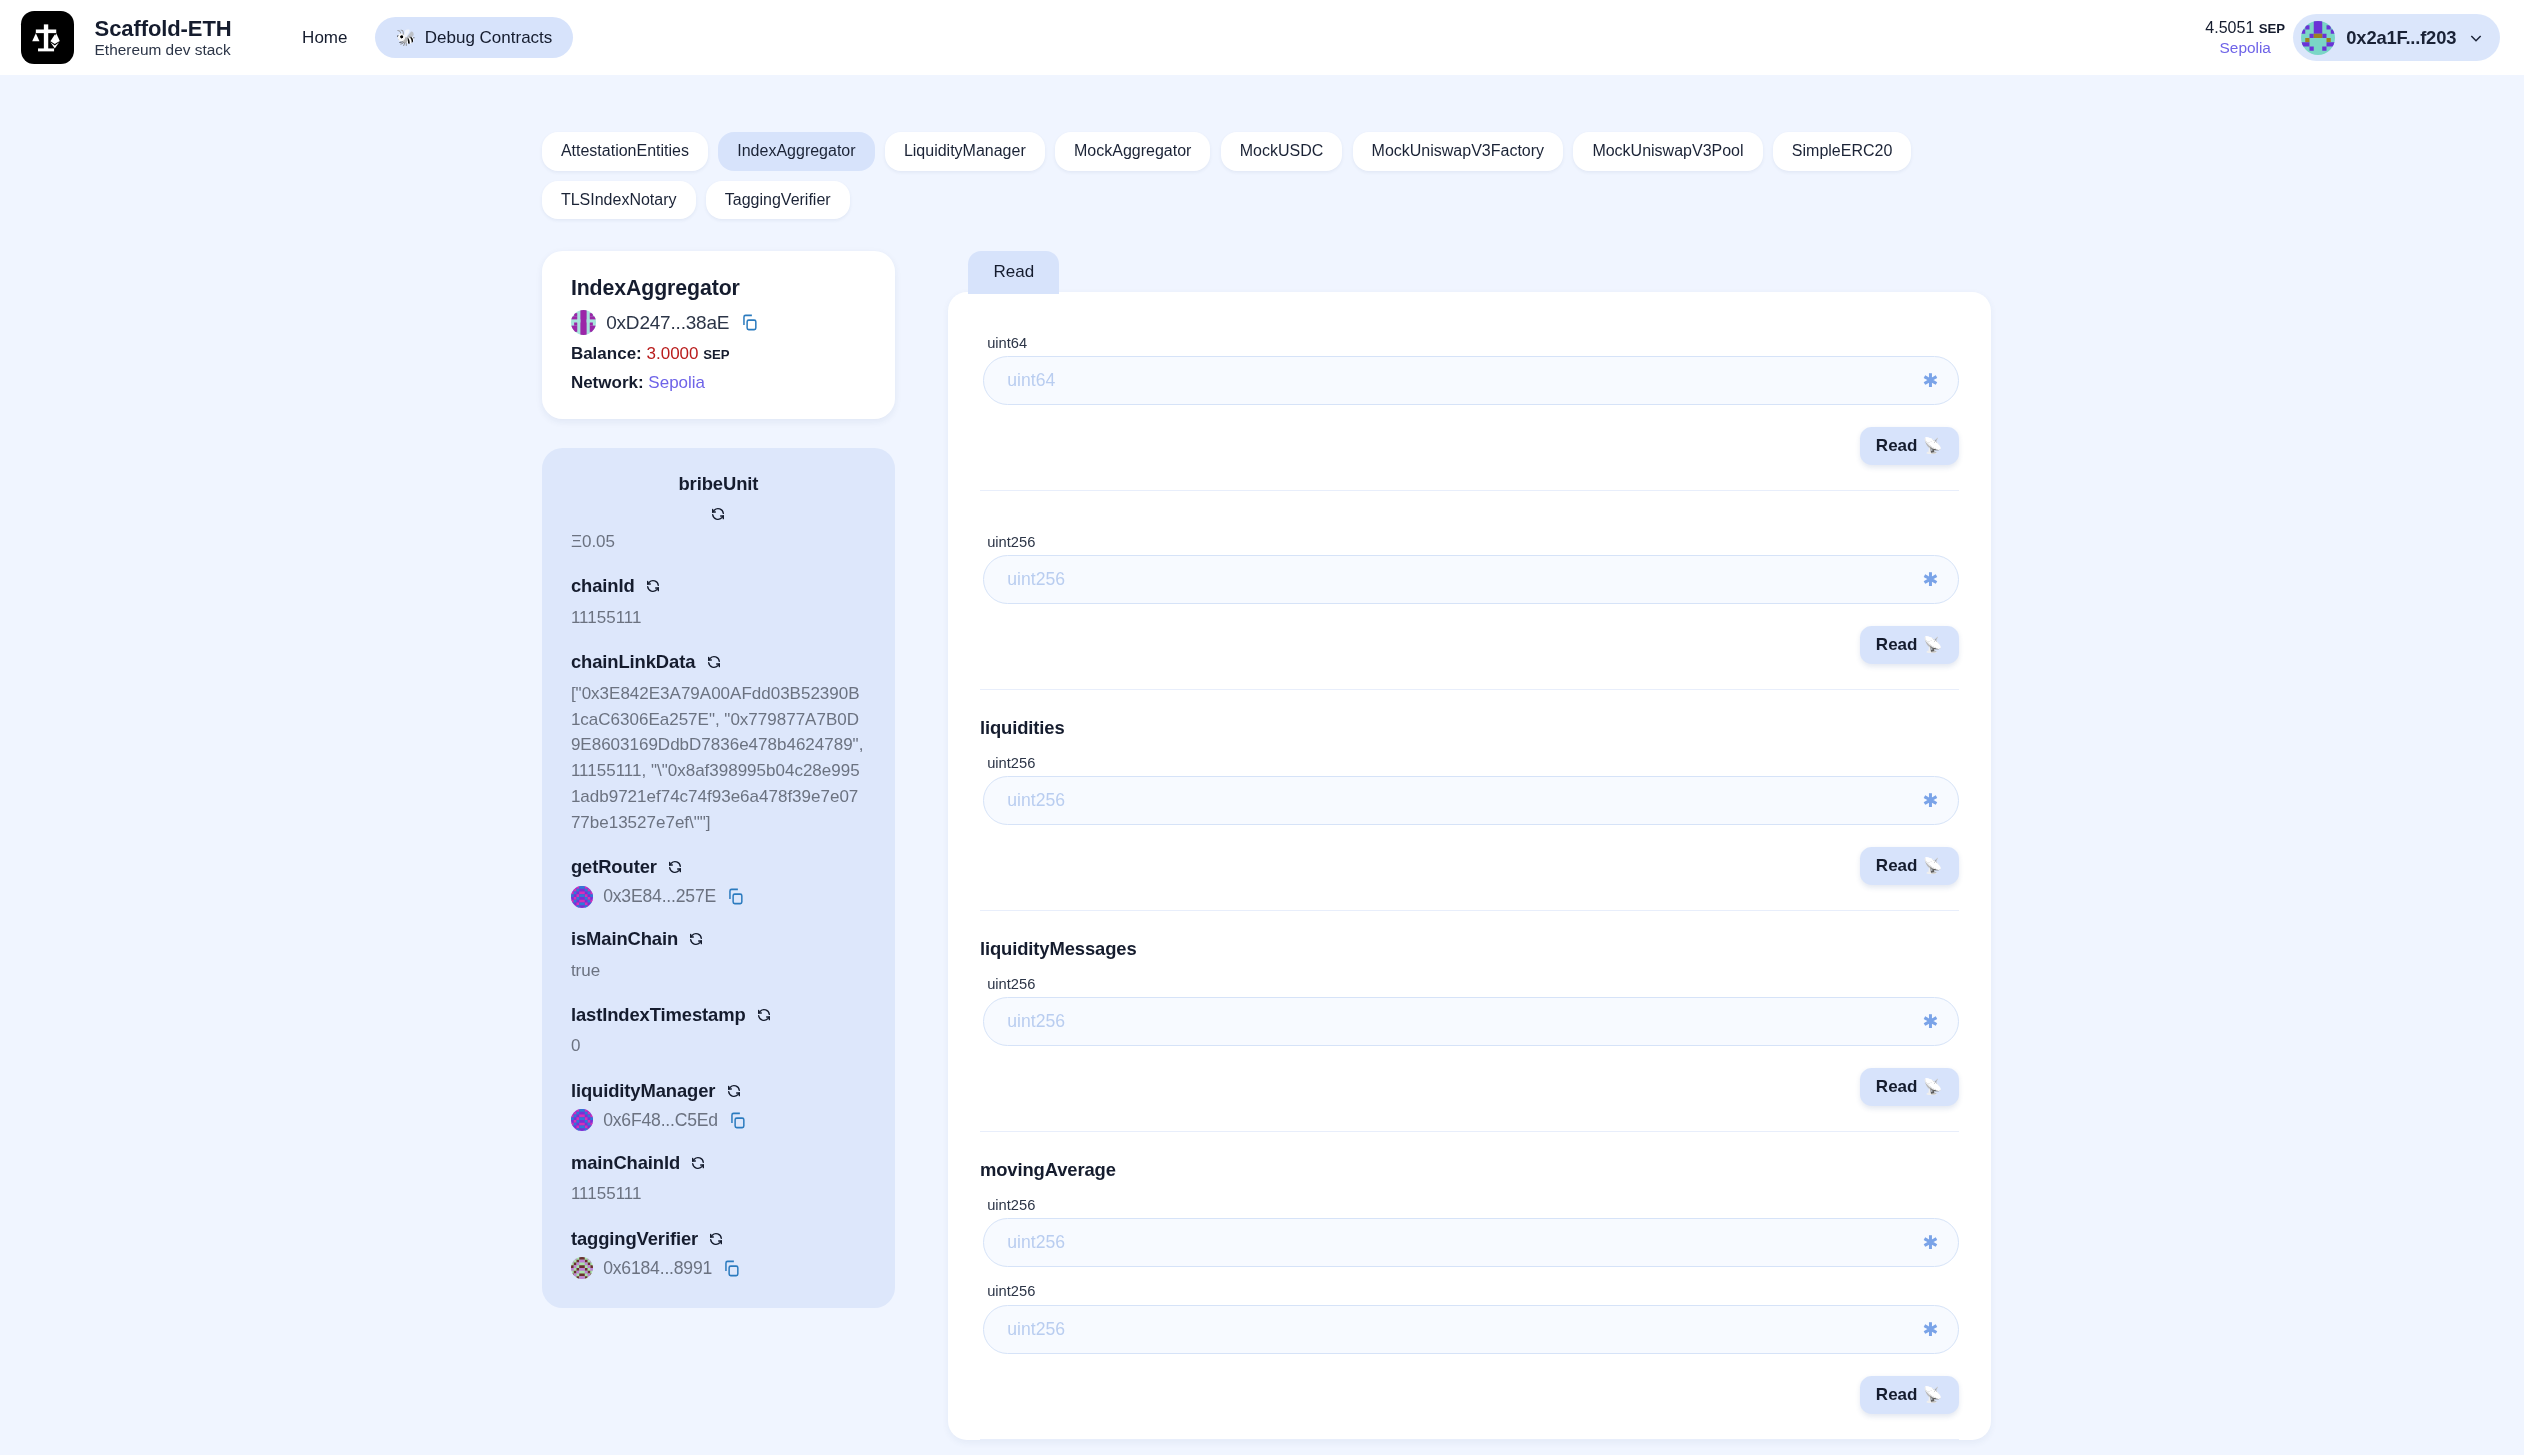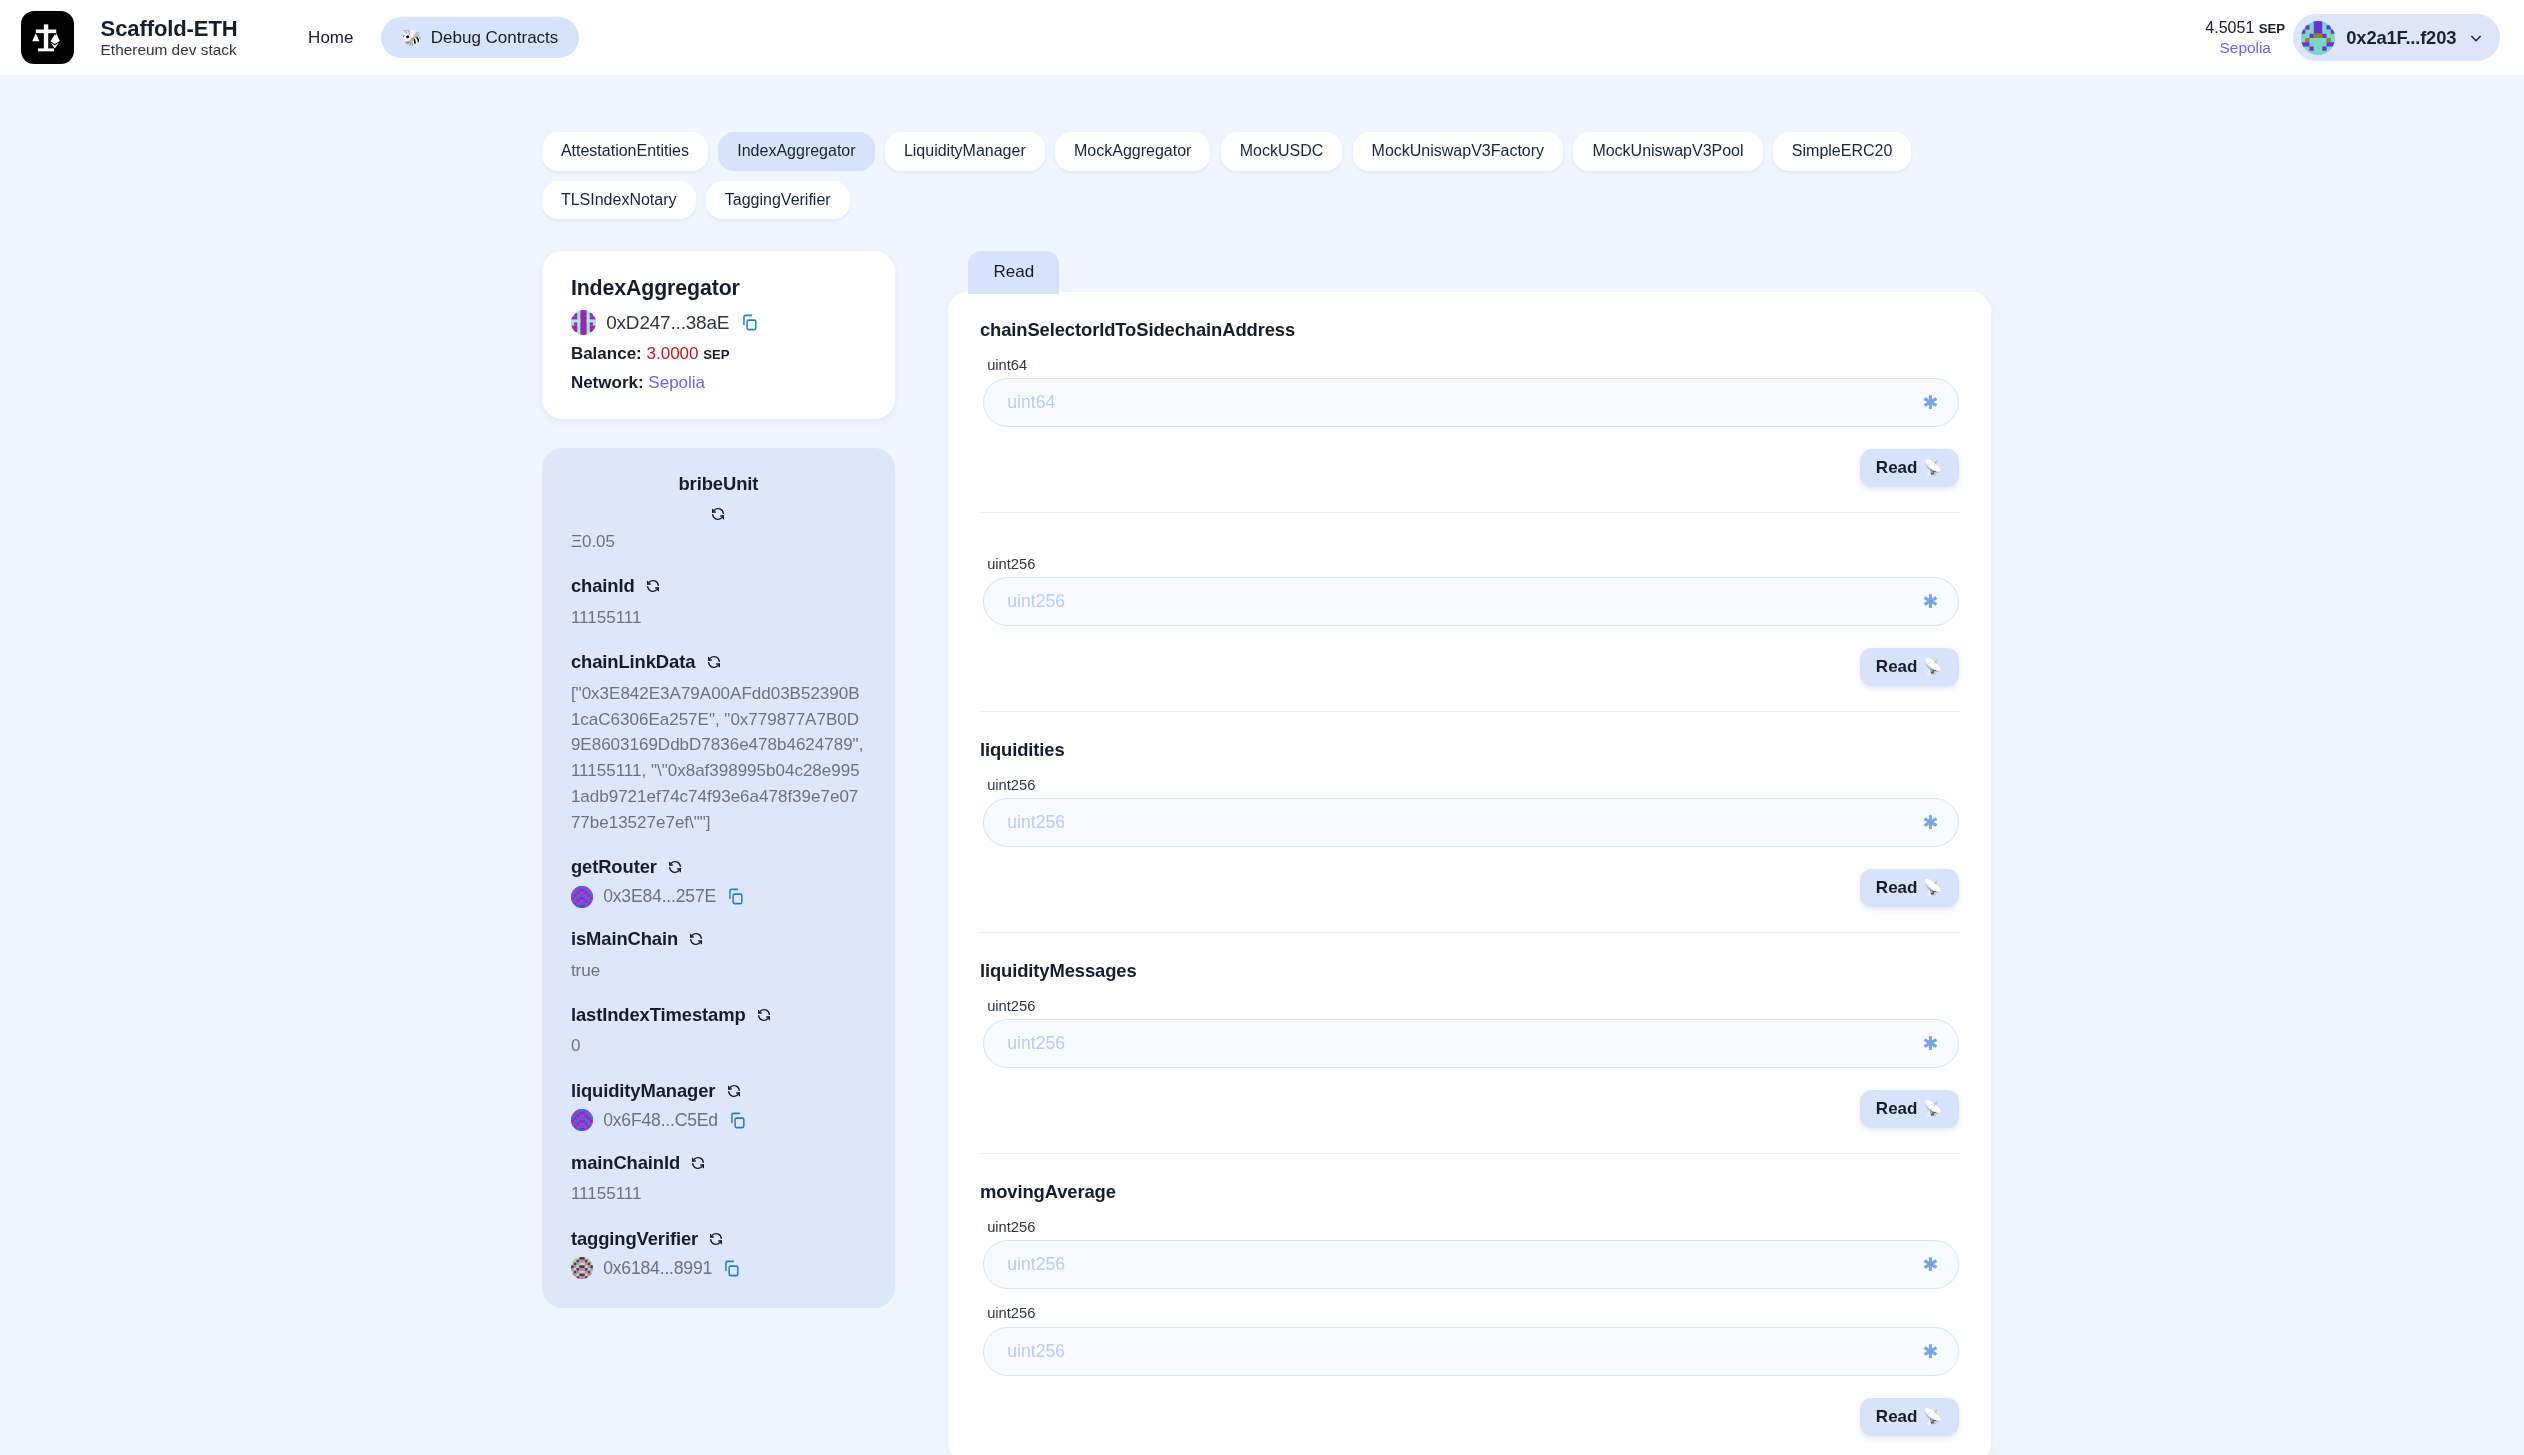--- a/index.html
+++ b/index.html
@@ -12,21 +12,21 @@
   body { position: relative; }
 
   
   .header {
     height: 75px; width: 100%;
     background: #ffffff;
     display: flex; align-items: center;
     padding: 0 25px 0 20.6px;
     position: relative; z-index: 5;
   }
-  .brand { display: flex; align-items: center; gap: 27px; }
+  .brand { display: flex; align-items: center; gap: 21px; }
   .logo-box {
     width: 53px; height: 53px; border-radius: 13.2px;
     background: #000000;
     display: flex; align-items: center; justify-content: center;
   }
   .logo-box svg { width: 35px; height: 35px; }
   .brand-text { display: flex; flex-direction: column; justify-content: center; }
   .brand-title { font-size: 22px; font-weight: bold; color: #151c2e; line-height: 1.15; letter-spacing: -0.1px; }
   .brand-sub { font-size: 15.4px; color: #2c3547; line-height: 1.2; }
 
@@ -520,21 +520,20 @@
           </div>
         </div>
     </div>
 
     <div class="col-right">
       <div class="tabrow">
         <div class="rtab">Read</div>
       </div>
       <div class="fn-panel">
           <div class="fn">
-            <div class="fn-title">chainSelectorIdToSidechainAddress</div>
      <div class="fn-body">
               <div class="in-type">uint64</div>
        <div class="in-wrap">
          <input type="text" value="" placeholder="uint64" style="">
          <span class="in-star">✱</span>
        </div>
             </div>
      <div class="fn-actions">
        <button class="read-btn">
          <span>Read</span>

